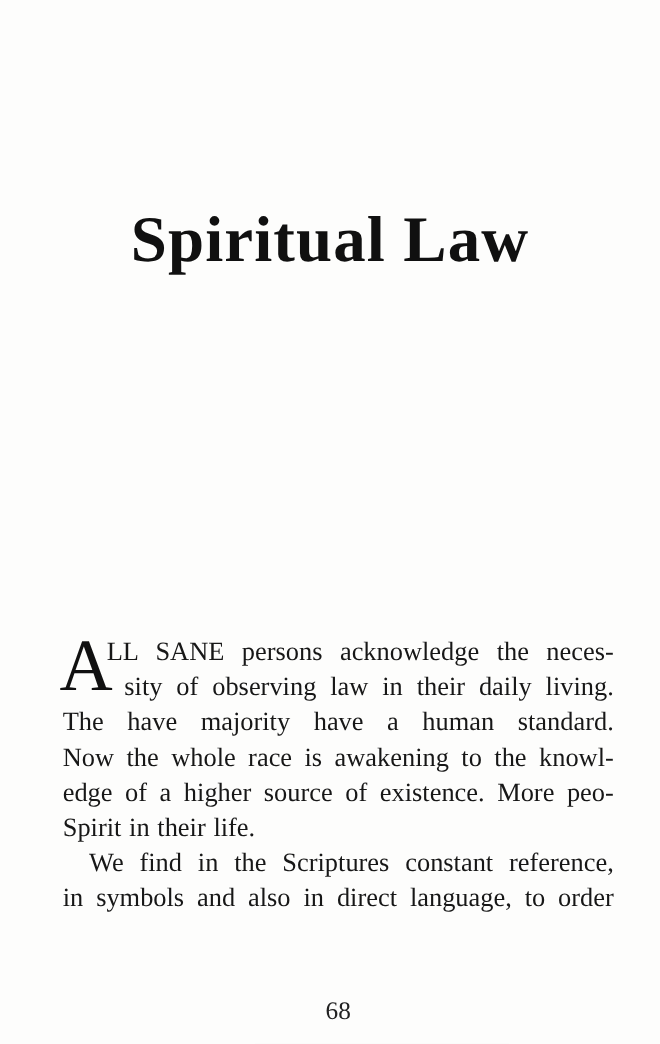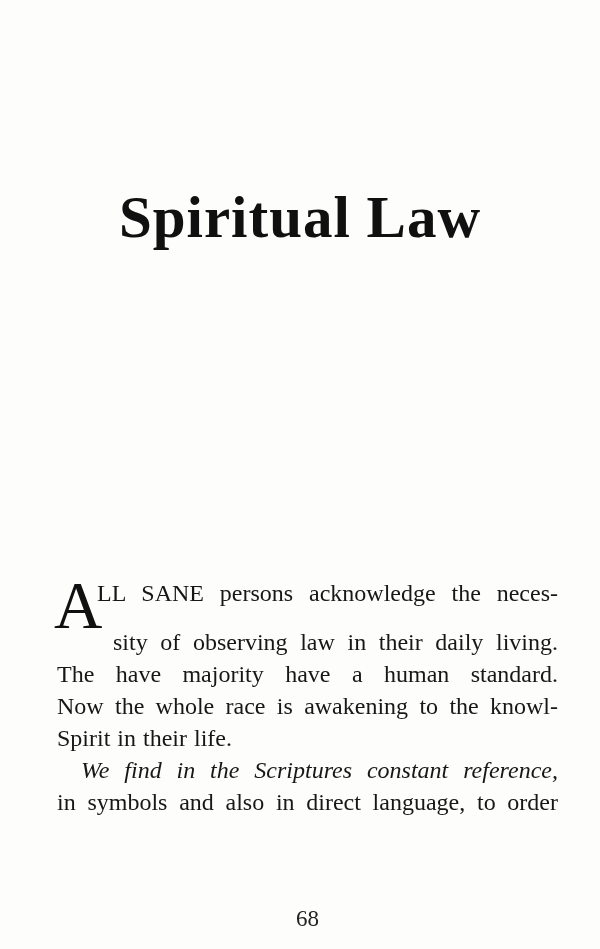--- a/index.html
+++ b/index.html
@@ -40,23 +40,23 @@
     line-height: 32px;
     color: #171717;
   }
   .line {
     height: 32px;
     text-align: justify;
     text-align-last: justify;
     word-spacing: 1px;
   }
   .line.l0 { padding-left: 40px; }
-  .line.l1 { padding-left: 56px; margin-top: 17px; }
+  .line.l1 { padding-left: 56px; }
   .line.l6 { text-align: left; text-align-last: left; font-family: Liberation Serif, serif; }
-  .line.l7 { text-indent: 24px; font-style: italic; }
+  .line.l7 { text-indent: 24px; }
   .drop-cap {
     position: absolute;
     top: -5px;
     left: -3px;
     font-size: 67px;
     line-height: 1;
     font-weight: normal;
     color: #101010;
   }
   .page-number {
@@ -75,20 +75,21 @@
 <div class="page">
 
   <h1 class="title">Spiritual Law</h1>
 
   <div class="body-text">
     <span class="drop-cap">A</span>
     <div class="line l0">LL SANE persons acknowledge the neces-</div>
     <div class="line l1">sity of observing law in their daily living.</div>
     <div class="line l2">The have majority have a human standard.</div>
     <div class="line l3">Now the whole race is awakening to the knowl-</div>
+    <div class="line l4">edge of a higher source of existence. More peo-</div>
     <div class="line l6">Spirit in their life.</div>
     <div class="line l7">We find in the Scriptures constant reference,</div>
     <div class="line l8">in symbols and also in direct language, to order</div>
   </div>
 
   <div class="page-number">68</div>
 
 </div>
 
 </body></html>

